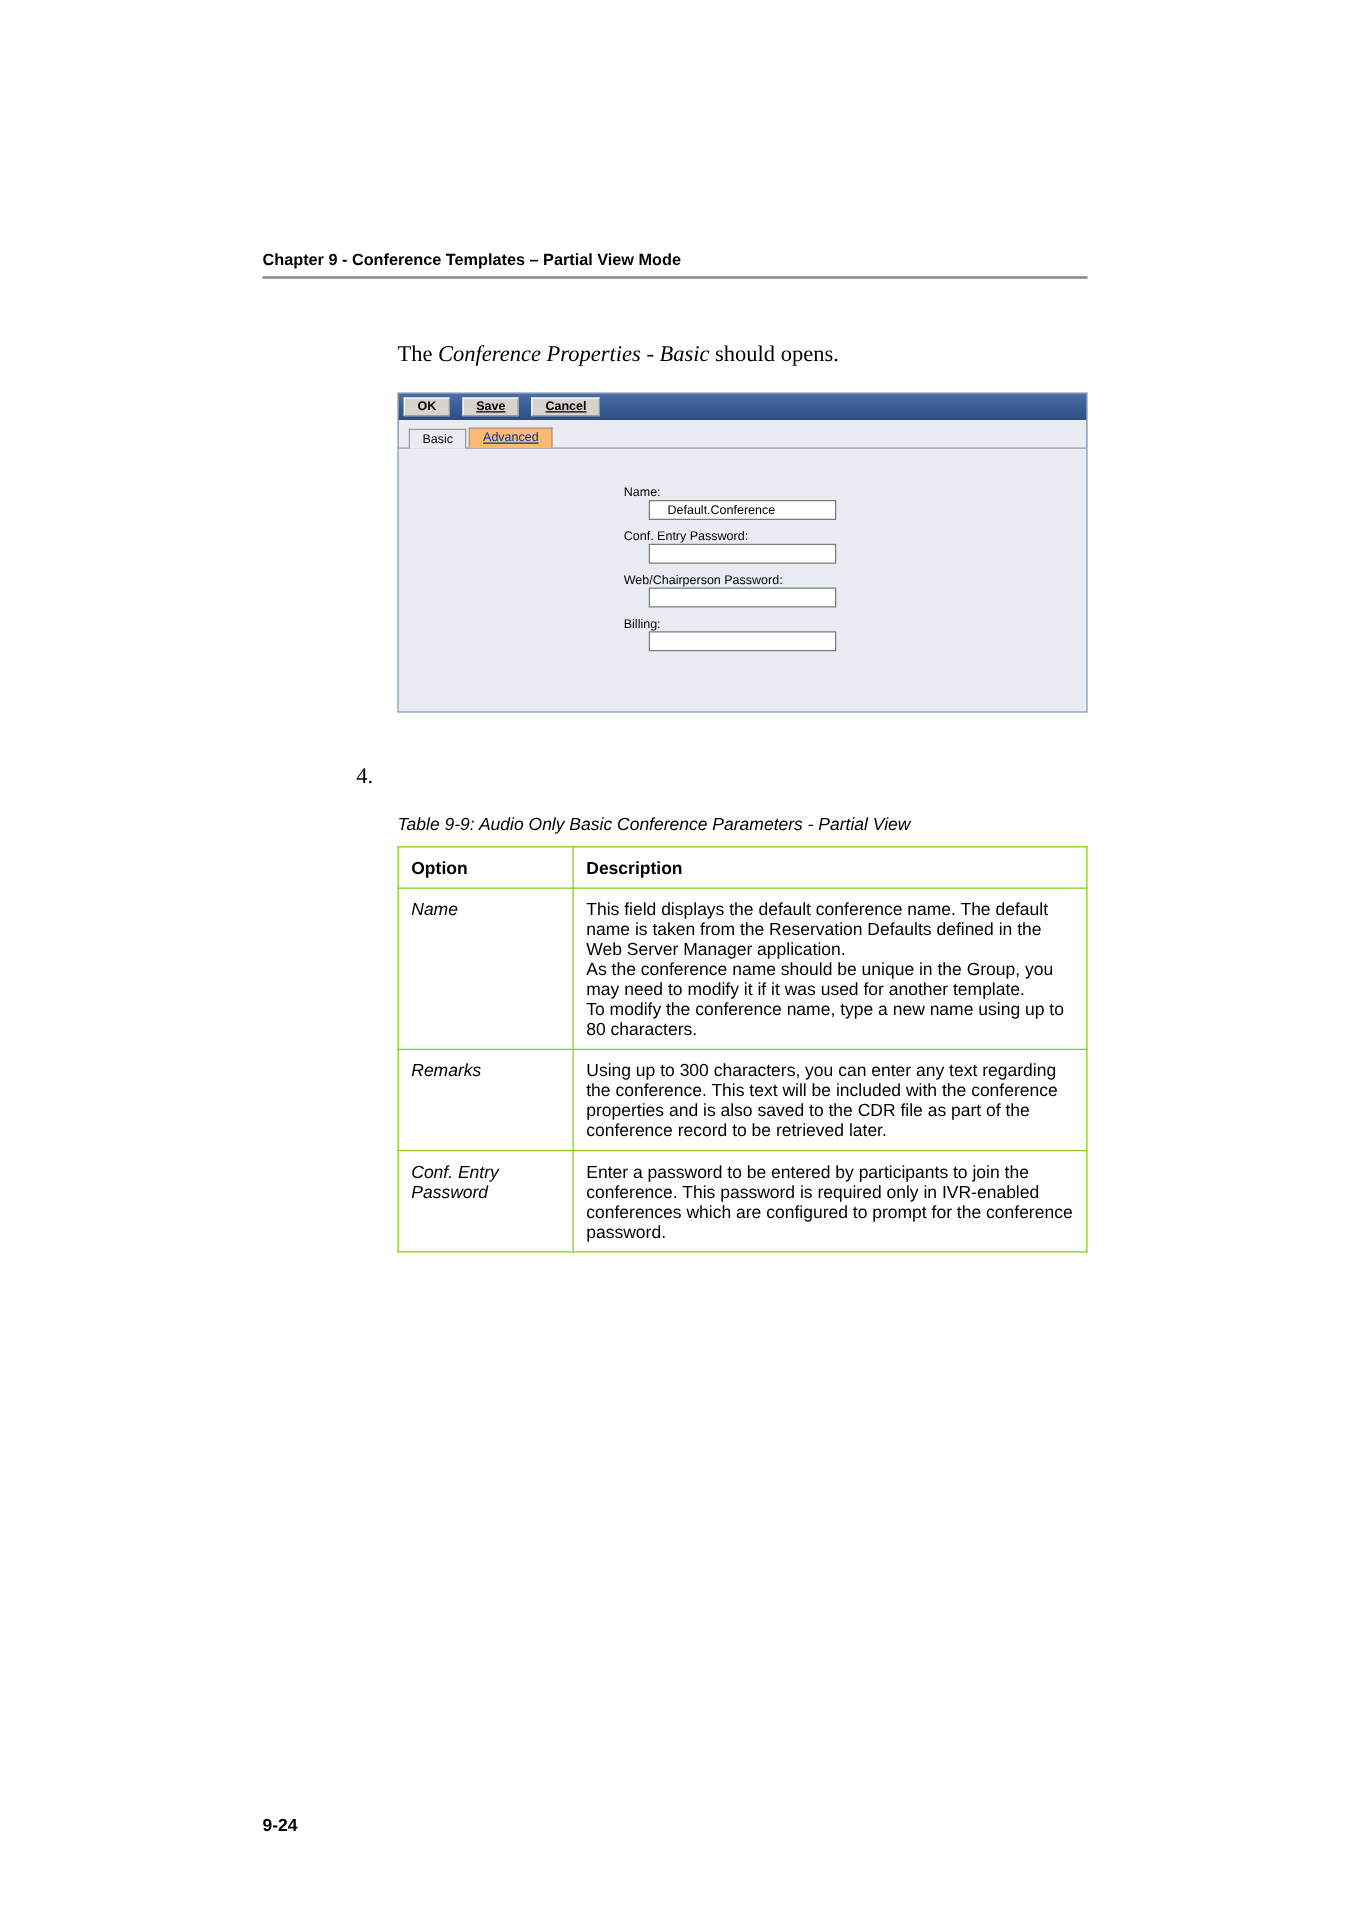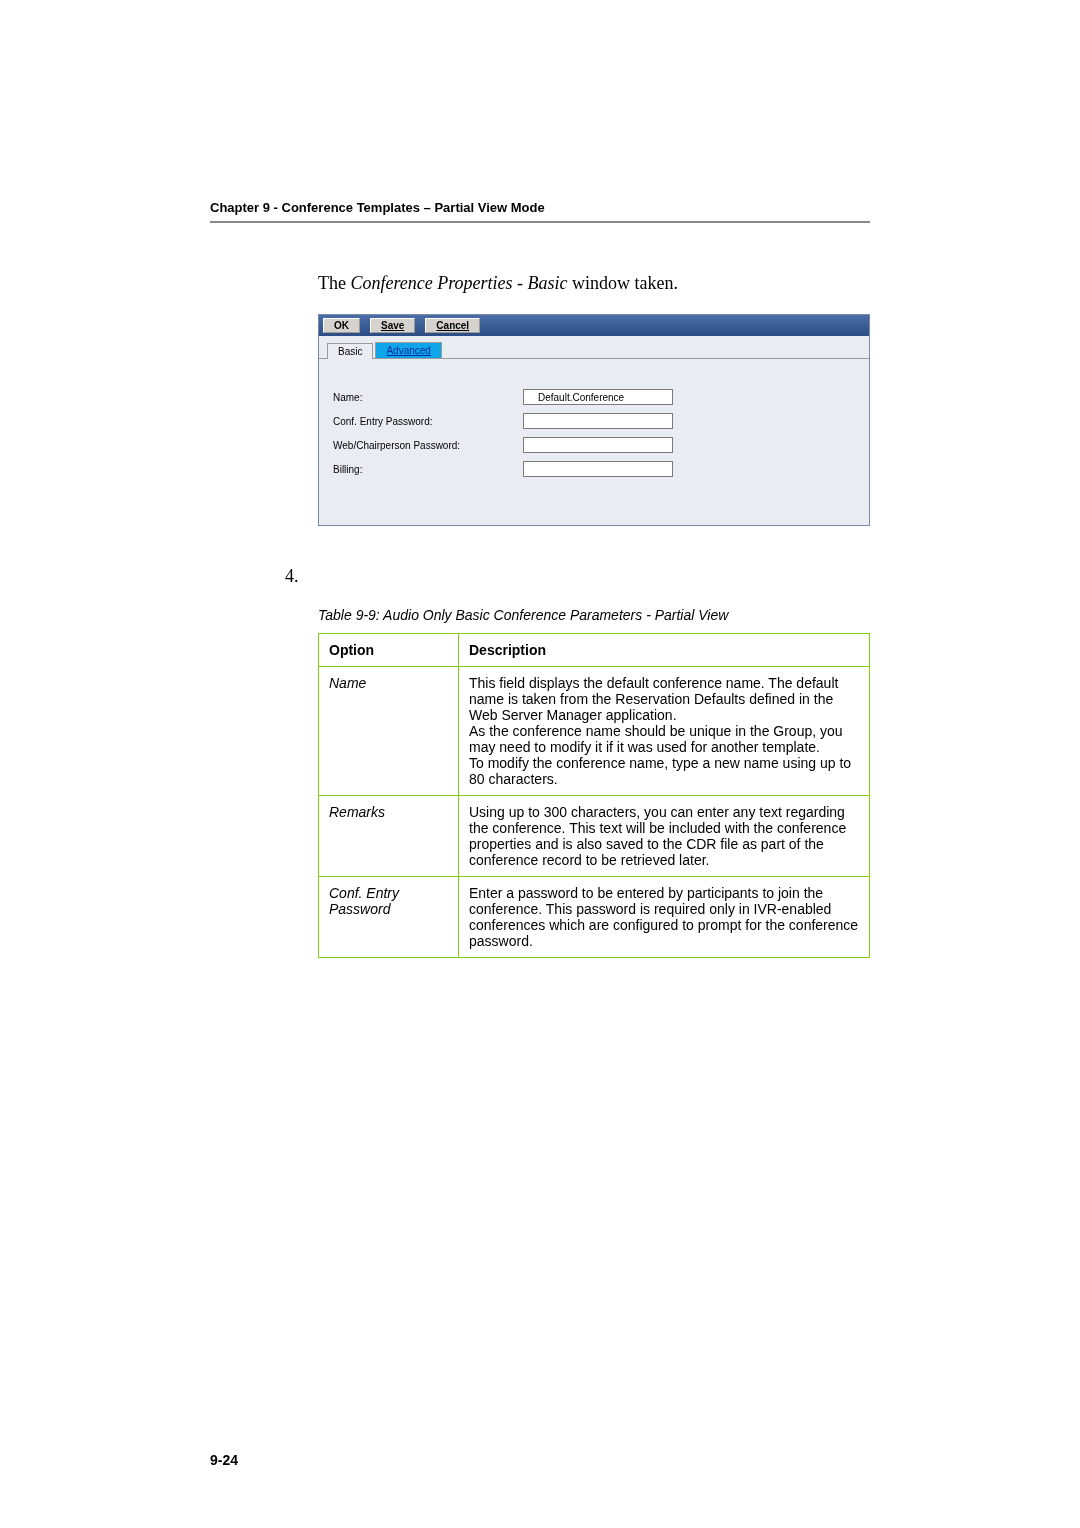--- a/index.html
+++ b/index.html
@@ -63,21 +63,21 @@
     color: #000;
     cursor: pointer;
   }
   .tabrow {
     padding: 6px 8px 0 8px;
     display: flex;
     gap: 0;
     align-items: center;
   }
   .tab {
-    background: #0ea5e9;
+    background: #fdba74;
     border: 1px solid #9a9a9a;
     border-bottom: none;
     padding: 2px 10px;
     font-size: 10px;
     color: #000;
     position: relative;
     margin-right: 2px;
     cursor: pointer;
   }
   .tab.active {
@@ -87,20 +87,21 @@
   .tab a { color: #0030a0; text-decoration: underline; }
   .dlg-body {
     border-top: 1px solid #9a9a9a;
     padding: 30px 14px 40px 14px;
     background: #e9edf3;
   }
   .frow {
     display: flex;
     align-items: center;
     margin-bottom: 8px;
+    flex-direction: column;
   }
   .flabel {
     width: 190px;
     font-size: 10px;
   }
   .finput {
     width: 150px;
     font-size: 10px;
     padding: 1px 14px;
     border: 1px solid #7a7a7a;
@@ -163,21 +164,21 @@
 </style>
 </head>
 <body>
 
 <div class="page">
 
   <div class="chapter-header">Chapter 9 - Conference Templates – Partial View Mode</div>
   <hr class="hr">
 
   <p class="intro-line">
-    <span>The </span><em>Conference Properties - Basic</em><span> window taken.</span>
+    <span>The </span><em>Conference Properties - Basic</em><span> should opens.</span>
   </p>
 
   <div class="dialog">
     <div class="titlebar">
       <button class="tb-btn">OK</button>
       <button class="tb-btn" style="text-decoration:underline;">Save</button>
       <button class="tb-btn" style="text-decoration:underline;">Cancel</button>
     </div>
     <div class="tabrow">
       <div class="tab active"><span>Basic</span></div>

